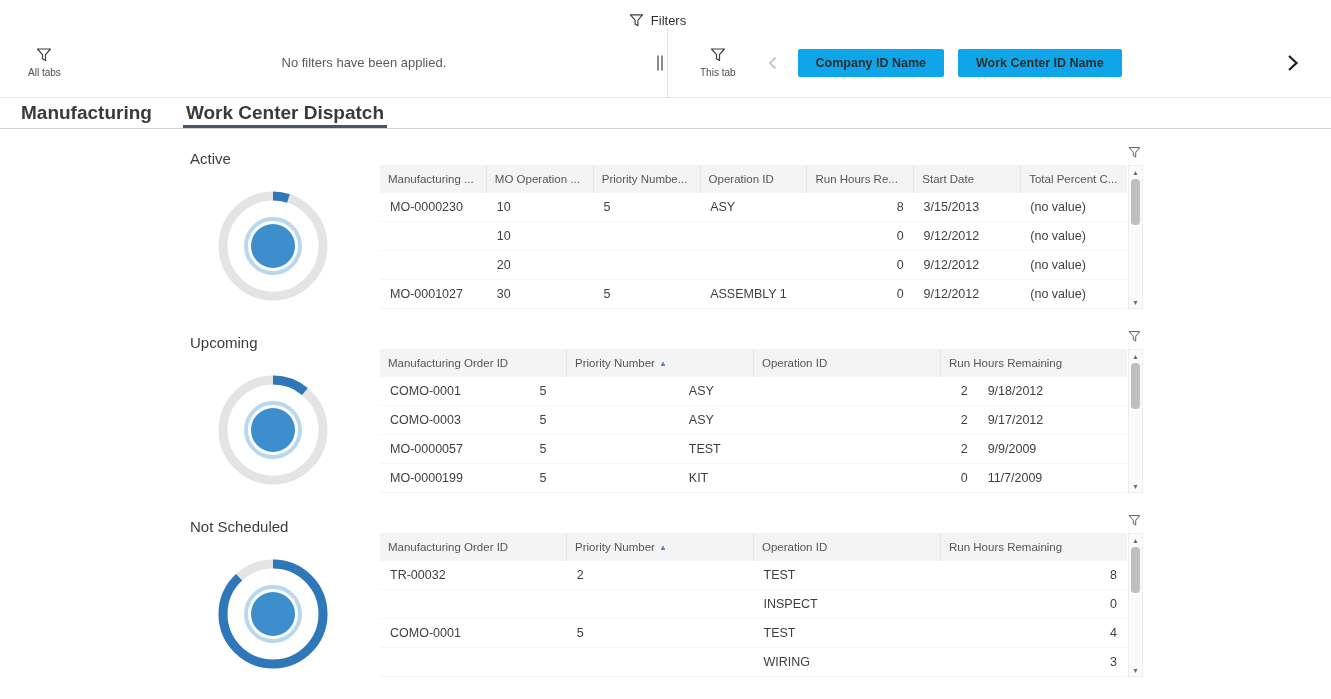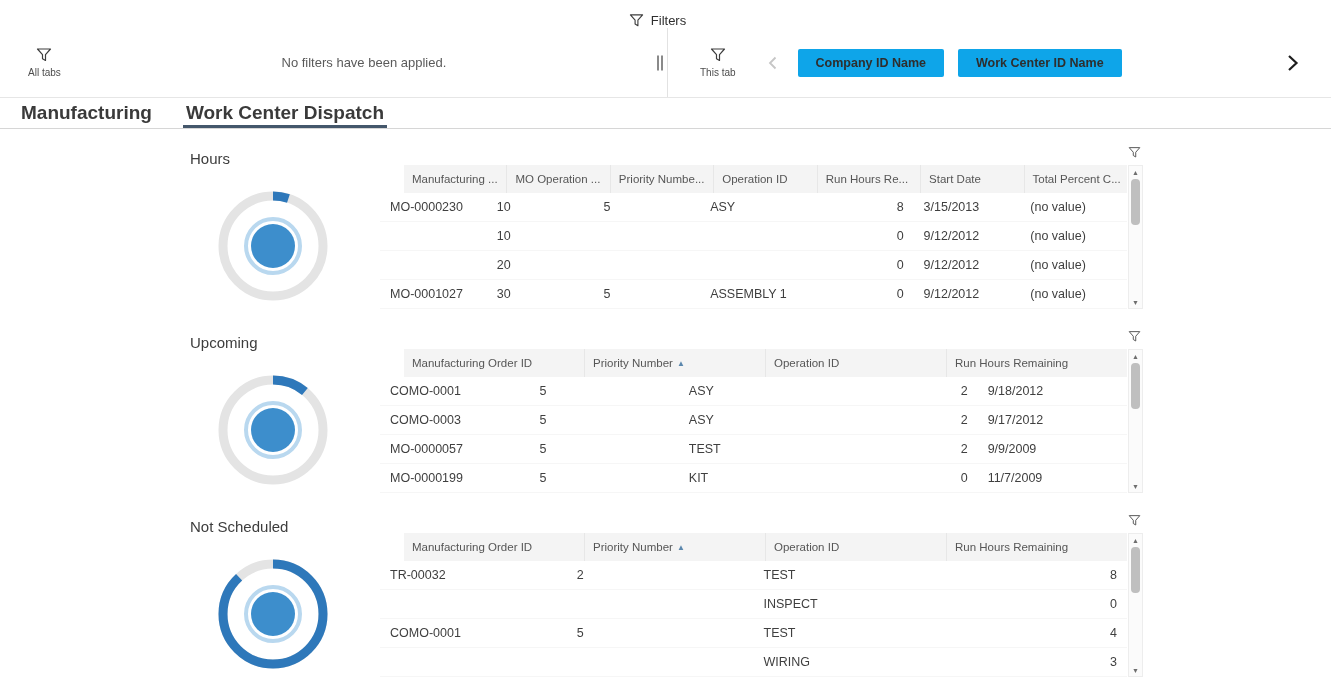--- a/index.html
+++ b/index.html
@@ -61,21 +61,21 @@
   }
   .panel-filter { position: absolute; right: 190px; top: 5px; cursor: pointer; line-height: 0; }
   .panel-body { display: flex; padding: 24px 0 16px 0; }
   .donut-col { width: 380px; flex: none; }
   .donut { width: 112px; height: 112px; margin: 25px 0 0 217px; }
   .ring-bg, .seg { fill: none; stroke-width: 9; }
   .halo { fill: none; stroke-width: 4; }
 
   .table-col { display: flex; align-items: flex-start; }
   .tbl { width: 747px; }
-  .thead { display: flex; height: 28px; background: #f4f4f4; margin-left: 24px; }
+  .thead { display: flex; height: 28px; background: #f4f4f4; }
   .th {
     flex: 1; display: flex; align-items: center; padding: 0 8px;
     font-size: 11.5px; color: #565656; border-right: 1px solid #e7e7e7;
     white-space: nowrap; overflow: hidden; cursor: pointer;
   }
   .th:last-child { border-right: none; }
   .sort { font-size: 8px; color: #5b87ad; margin-left: 4px; flex: none; }
   .tr { display: flex; height: 29px; border-bottom: 1px solid #f6f6f6; cursor: pointer; }
   .td {
     flex: 1; display: flex; align-items: center; padding: 0 10px;
@@ -162,21 +162,21 @@
 </div>
 
 <nav class="tabs">
   <div class="tab">Manufacturing</div>
   <div class="tab active">Work Center Dispatch</div>
 </nav>
 
 <main>
 
   <section class="panel">
-    <h2 class="panel-title">Hours</h2>
+    <h2 class="panel-title">Active</h2>
     <span class="panel-filter">
       <svg width="13" height="13" viewBox="0 0 16 16">
           <path class="funnel-path" d="M1.5 2h13l-5 5.7v5.8l-3-1.8V7.7z"></path>
         </svg>
     </span>
     <div class="panel-body">
       <div class="donut-col">
         <div class="donut">
           <svg viewBox="0 0 112 112" width="112" height="112">
             <circle class="ring-bg" cx="56" cy="56" r="50" stroke="#e4e4e4"></circle>

